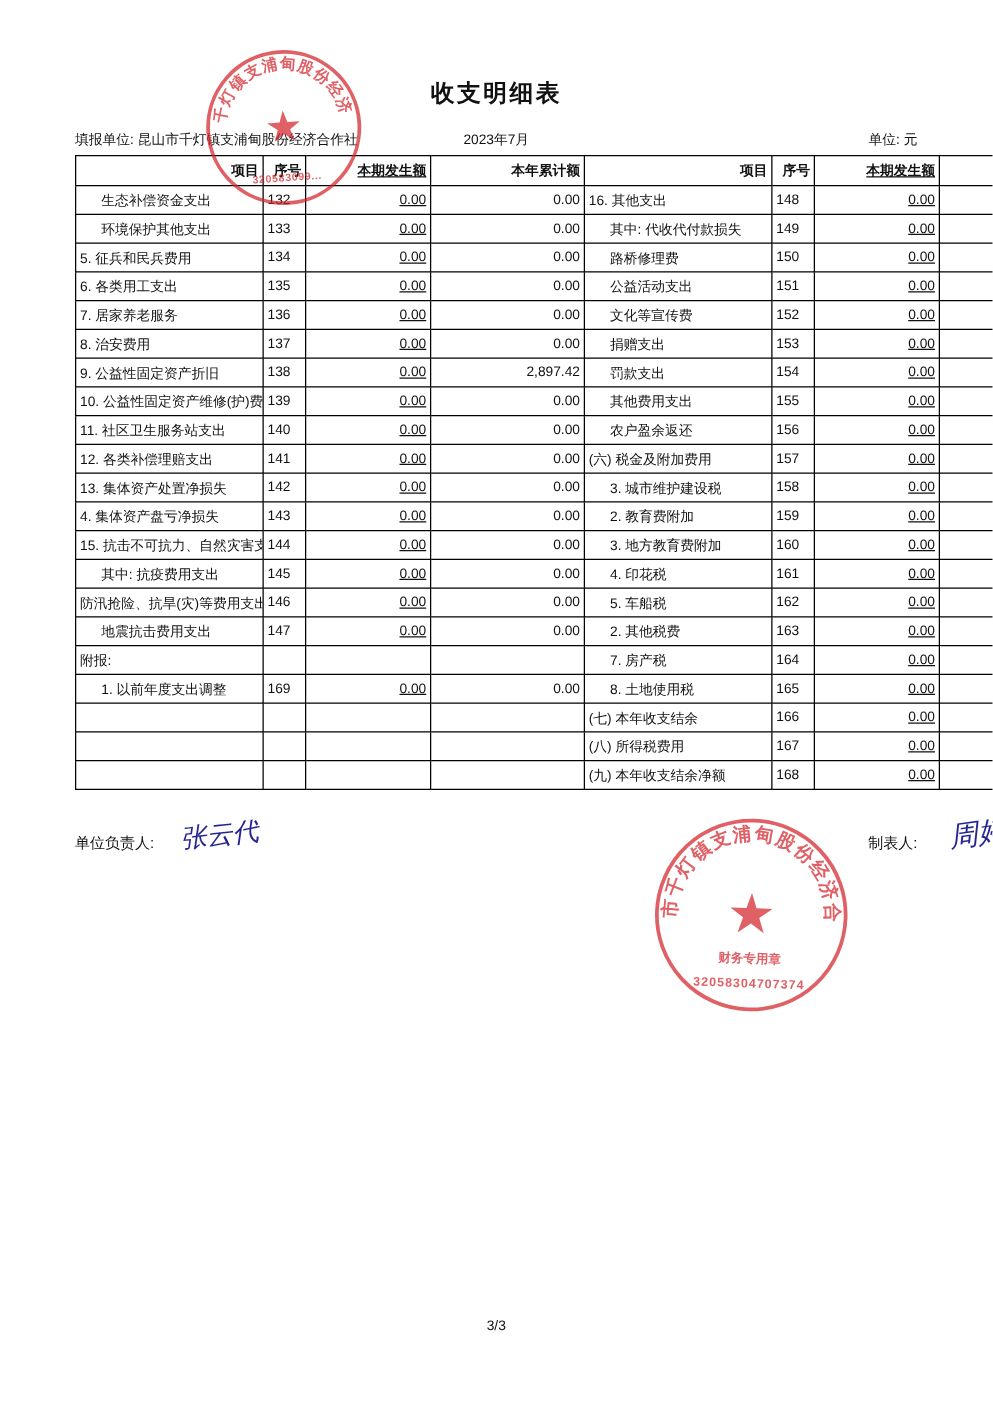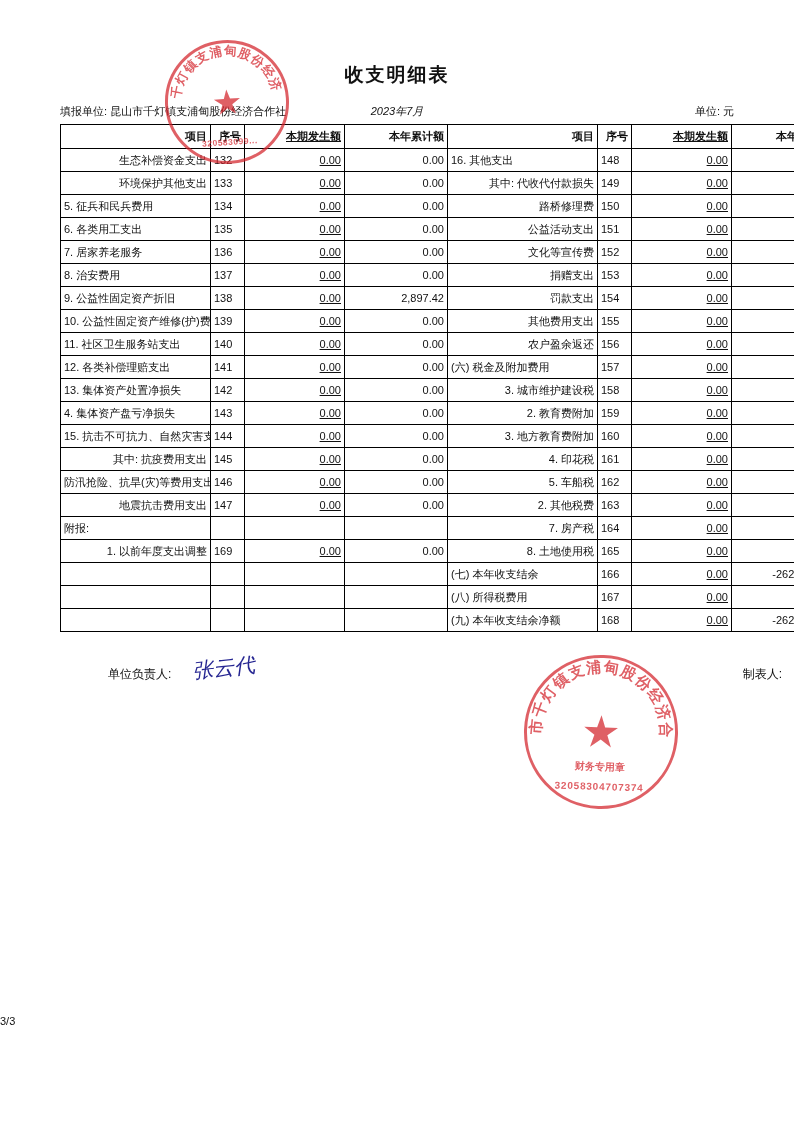--- a/index.html
+++ b/index.html
@@ -41,21 +41,20 @@
     justify-content: space-between;
     align-items: baseline;
   }
   .meta-left { white-space: nowrap; }
   .meta-center {
     position: absolute;
     left: 0;
     width: 674px;
     text-align: center;
     pointer-events: none;
-    font-style: italic;
   }
   .meta-right { white-space: nowrap; }
 
   table.main {
     position: absolute;
     top: 124px;
     left: 60px;
     width: 674px;
     border-collapse: collapse;
     table-layout: fixed;
@@ -72,34 +71,33 @@
   }
   table.main thead td {
     text-align: right;
     font-weight: bold;
     font-size: 11px;
     height: 24px;
   }
   .c-item   { width: 150px; }
   .c-no     { width: 34px;  text-align: left; }
   .c-cur    { width: 100px; text-align: center; text-decoration: underline; }
-  .c-acc    { width: 103px; text-align: center; }
+  .c-acc    { width: 123px; text-align: center; }
   td.num { text-align: right; padding-right: 10px; font-size: 11px; }
   td.label { text-align: left; }
-  td.label.indent1 { padding-left: 7px; text-align: right; }
+  td.label.indent1 { padding-left: 20px; }
 
   .footer-sign {
     position: absolute;
     top: 666px;
     left: 60px;
     width: 674px;
     font-size: 12px;
     display: flex;
     justify-content: space-between;
-    margin-left: 48px;
   }
   .sig-wrap { position: relative; white-space: nowrap; }
   .sig-hand {
     position: absolute;
     left: 84px;
     top: -12px;
     font-family: "Liberation Serif", serif;
     font-size: 21px;
     color: #1a1a8c;
     font-style: italic;
@@ -112,23 +110,24 @@
     top: -16px;
     font-family: "Liberation Serif", serif;
     font-size: 23px;
     color: #1a1a8c;
     font-style: italic;
     transform: rotate(-8deg);
     opacity: .95;
   }
   .page-num {
     position: absolute;
-    top: 1015px;
+    top: 1055px;
     left: 0;
     width: 794px;
+    text-align: center;
     font-size: 11px;
   }
 
   
   .seal {
     position: absolute;
     border: 3px solid #d4232b;
     border-radius: 50%;
     color: #d4232b;
     opacity: .72;

